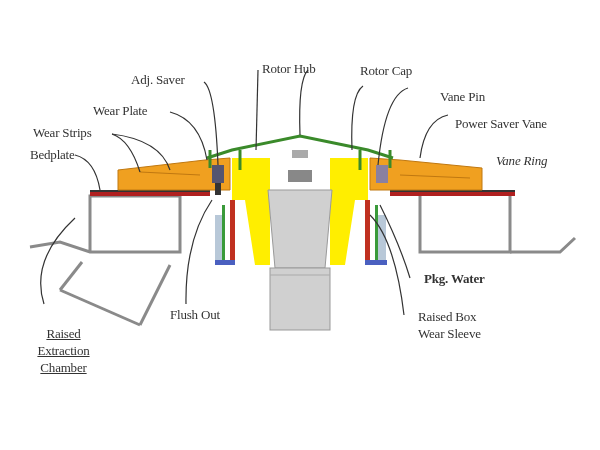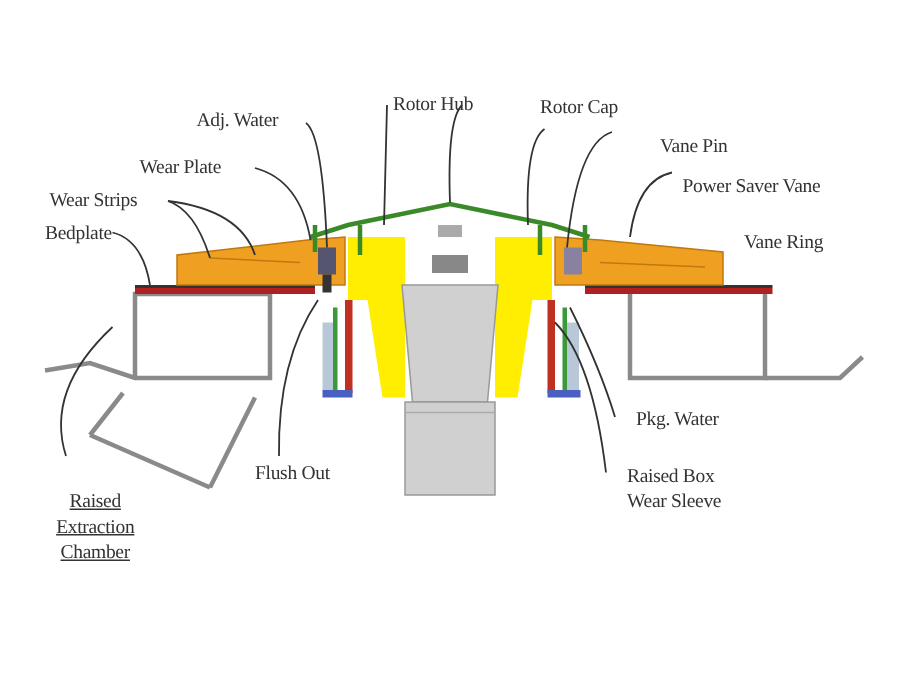--- a/index.html
+++ b/index.html
@@ -92,30 +92,30 @@
     <path d="M408,88 Q385,95 378,165"></path>
     <path d="M448,115 Q425,120 420,158"></path>
     <path d="M75,155 Q95,160 100,190"></path>
     <path d="M186,304 Q185,240 212,200"></path>
     <path d="M410,278 Q400,245 380,205"></path>
     <path d="M404,315 Q395,240 370,215"></path>
     <path d="M44,304 Q30,260 75,218"></path>
   </g>
 </svg>
 
-<div class="lbl" style="left:131px;top:73px;">Adj. Water</div>
+<div class="lbl" style="left:131px;top:73px;">Adj. Saver</div>
 <div class="lbl" style="left:262px;top:62px;">Rotor Hub</div>
 <div class="lbl" style="left:360px;top:64px;">Rotor Cap</div>
 <div class="lbl" style="left:93px;top:104px;">Wear Plate</div>
 <div class="lbl" style="left:440px;top:90px;">Vane Pin</div>
 <div class="lbl" style="left:33px;top:126px;">Wear Strips</div>
 <div class="lbl" style="left:455px;top:117px;">Power Saver Vane</div>
 <div class="lbl" style="left:30px;top:148px;">Bedplate</div>
-<div class="lbl" style="left:496px;top:154px;">Vane Ring</div>
-<div class="lbl" style="left:424px;top:272px;">Pkg. Water</div>
+<div class="lbl" style="left:496px;top:154px;font-style:italic;">Vane Ring</div>
+<div class="lbl" style="left:424px;top:272px;font-weight:bold;">Pkg. Water</div>
 <div class="lbl" style="left:170px;top:308px;">Flush Out</div>
 <div class="lbl" style="left:418px;top:308px;line-height:17px;">
   <div>Raised Box</div>
   <div>Wear Sleeve</div>
 </div>
 <div class="lbl multi" style="left:26px;top:325px;width:75px;line-height:17px;text-decoration:underline;">
   <div>Raised</div>
   <div>Extraction</div>
   <div>Chamber</div>
 </div>

